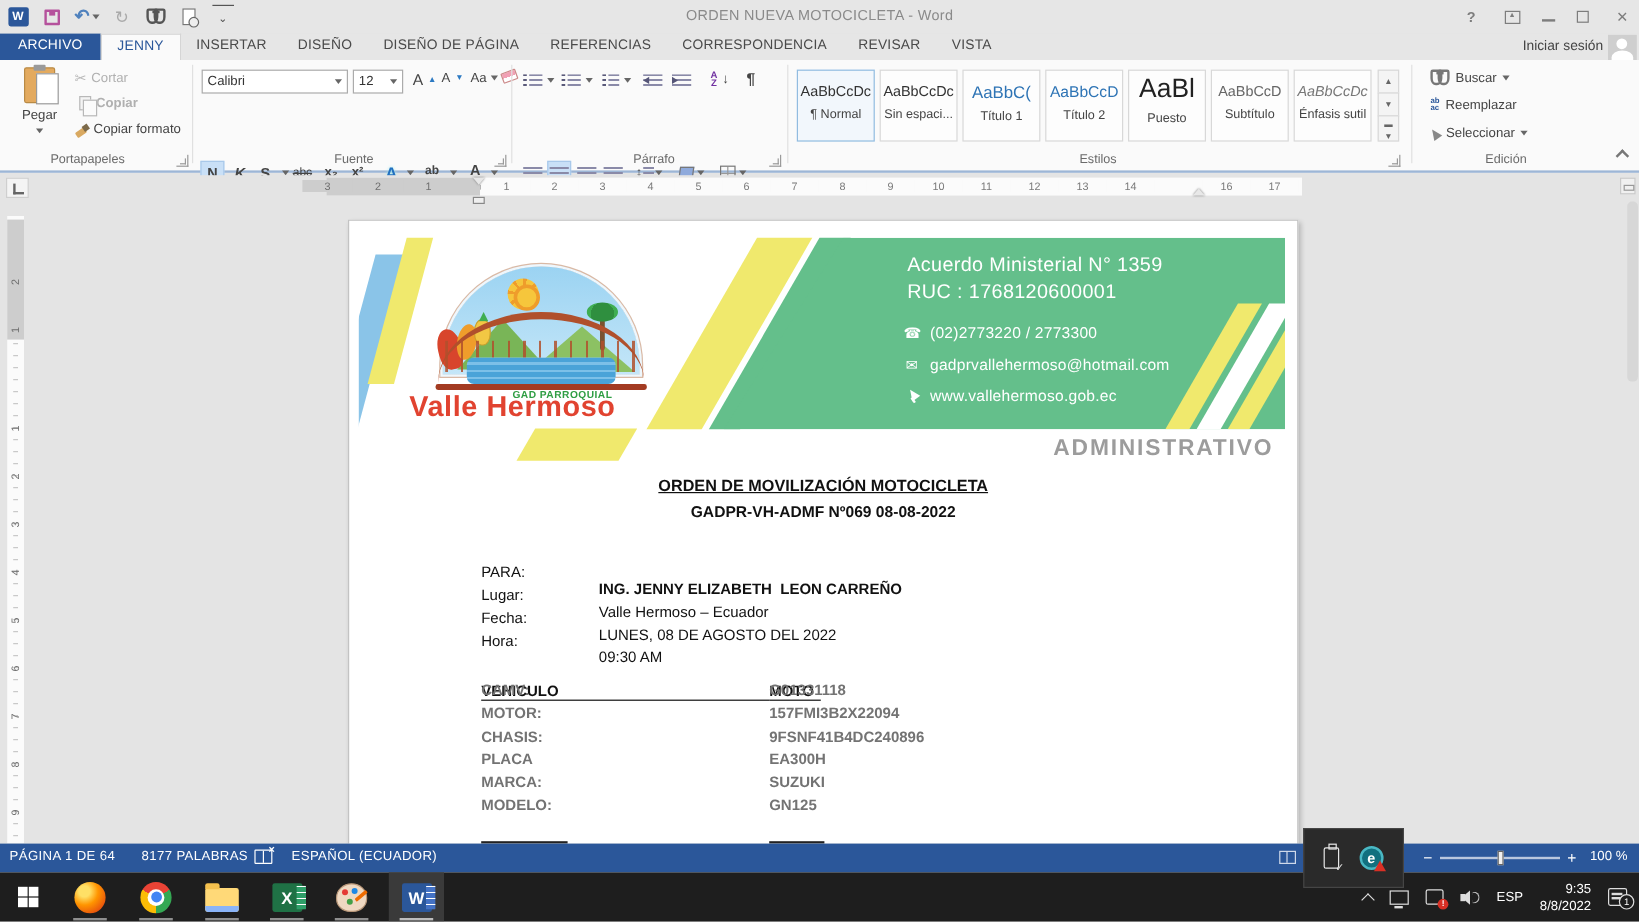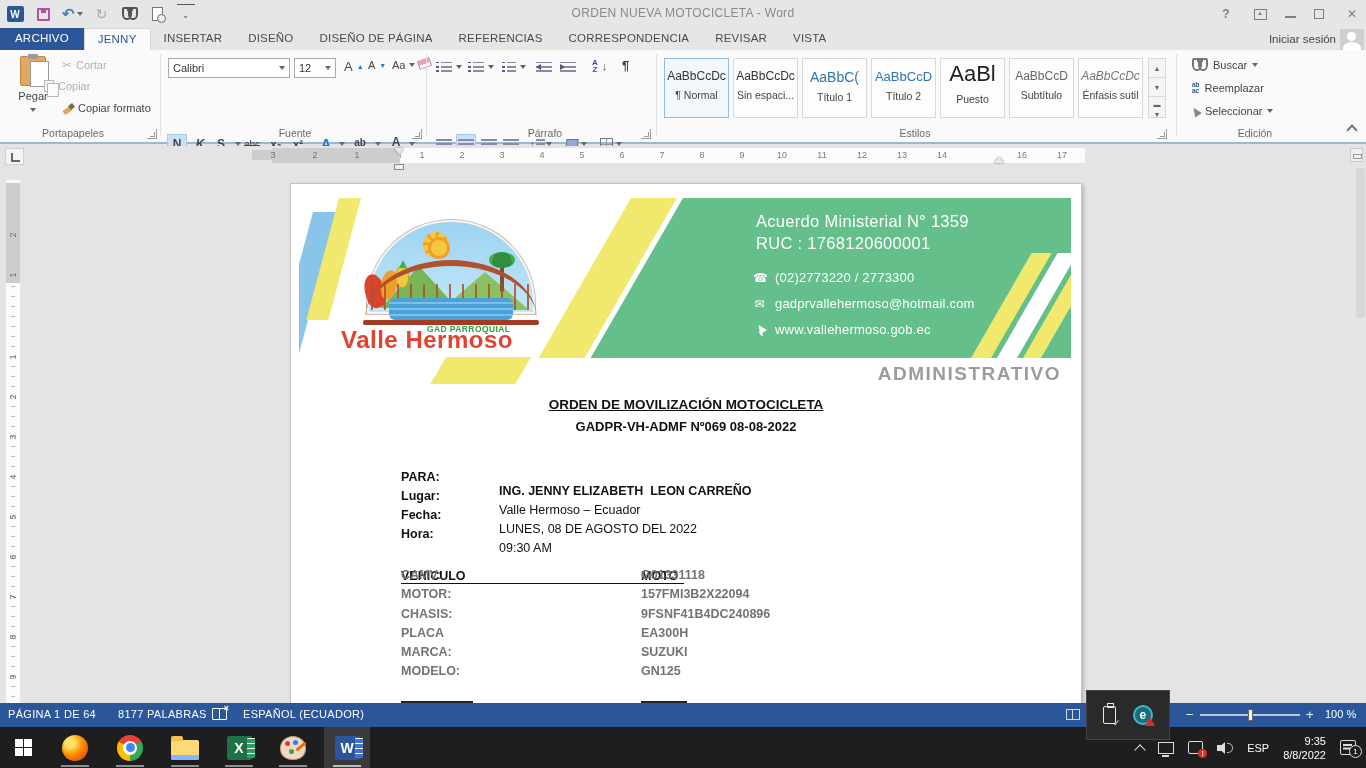--- a/index.html
+++ b/index.html
@@ -188,21 +188,21 @@
   .brand-sub{position:absolute;left:128px;top:126px;font-size:8.5px;font-weight:700;color:#2f9e44;letter-spacing:.4px;}
   .lh-tail{position:absolute;left:155px;top:173px;width:85px;height:27px;background:#f0e96d;transform:skewX(-30deg);transform-origin:top left;}
 
   .adminis{position:absolute;left:430px;top:179px;width:340px;text-align:right;font-size:19px;font-weight:800;
      color:#9c9c9c;letter-spacing:1.5px;}
   .dtitle{position:absolute;left:0;top:213px;width:100%;text-align:center;font-size:13.5px;font-weight:700;color:#111;text-decoration:underline;}
   .dsub{position:absolute;left:0;top:235px;width:100%;text-align:center;font-size:13px;font-weight:700;color:#111;}
 
   .inforows{position:absolute;left:0;top:272px;width:100%;}
   .info-row{position:relative;height:19px;font-size:12.5px;color:#111;white-space:pre-wrap;}
-  .info-row .il{position:absolute;left:110px;font-weight:700;}
+  .info-row .il{position:absolute;left:110px;font-weight:400;}
   .info-row .iv{position:absolute;left:208px;}
   div.info-row:nth-of-type(1) .iv{font-weight:700;}
   .vehhdr{position:absolute;left:0;top:362px;width:100%;height:19px;font-size:12.5px;color:#111;margin-top:23px;}
   .vehhdr .vl{position:absolute;left:110px;width:240px;font-weight:700;border-bottom:1.5px solid #111;}
   .vehhdr .vv{position:absolute;left:350px;font-weight:700;border-bottom:1.5px solid #111;padding-right:6px;}
   .vehrows{position:absolute;left:0;top:384px;width:100%;}
   .veh-row{position:relative;height:19.3px;font-size:12.5px;color:#737373;font-weight:700;}
   .veh-row .il{position:absolute;left:110px;}
   .veh-row .iv{position:absolute;left:350px;}
   .sliver{position:absolute;top:517px;height:4px;background:#222;}
@@ -334,21 +334,21 @@
 
     <div class="pegar">
       <div class="clipbrd"></div>
       <div style="margin-top:4px;">Pegar</div>
       <span class="ddt"></span>
     </div>
     <div class="rbtn gray" style="left:62px;top:8px;">
       <span class="cutico">✂</span>
         <span>Cortar</span>
       </div>
-    <div class="rbtn gray" style="left:44px;top:30px;">
+    <div class="rbtn gray" style="left:66px;top:30px;font-weight:bold;">
       <span class="copyico"></span>
         <span>Copiar</span>
       </div>
     <div class="rbtn" style="left:62px;top:52px;">
       <span class="fpico"></span>
         <span>Copiar formato</span>
       </div>
     <div class="glabel" style="left:18px;width:110px;">Portapapeles</div>
     <div class="launcher" style="left:147px;"></div>
     <div class="gsep" style="left:160px;"></div>

